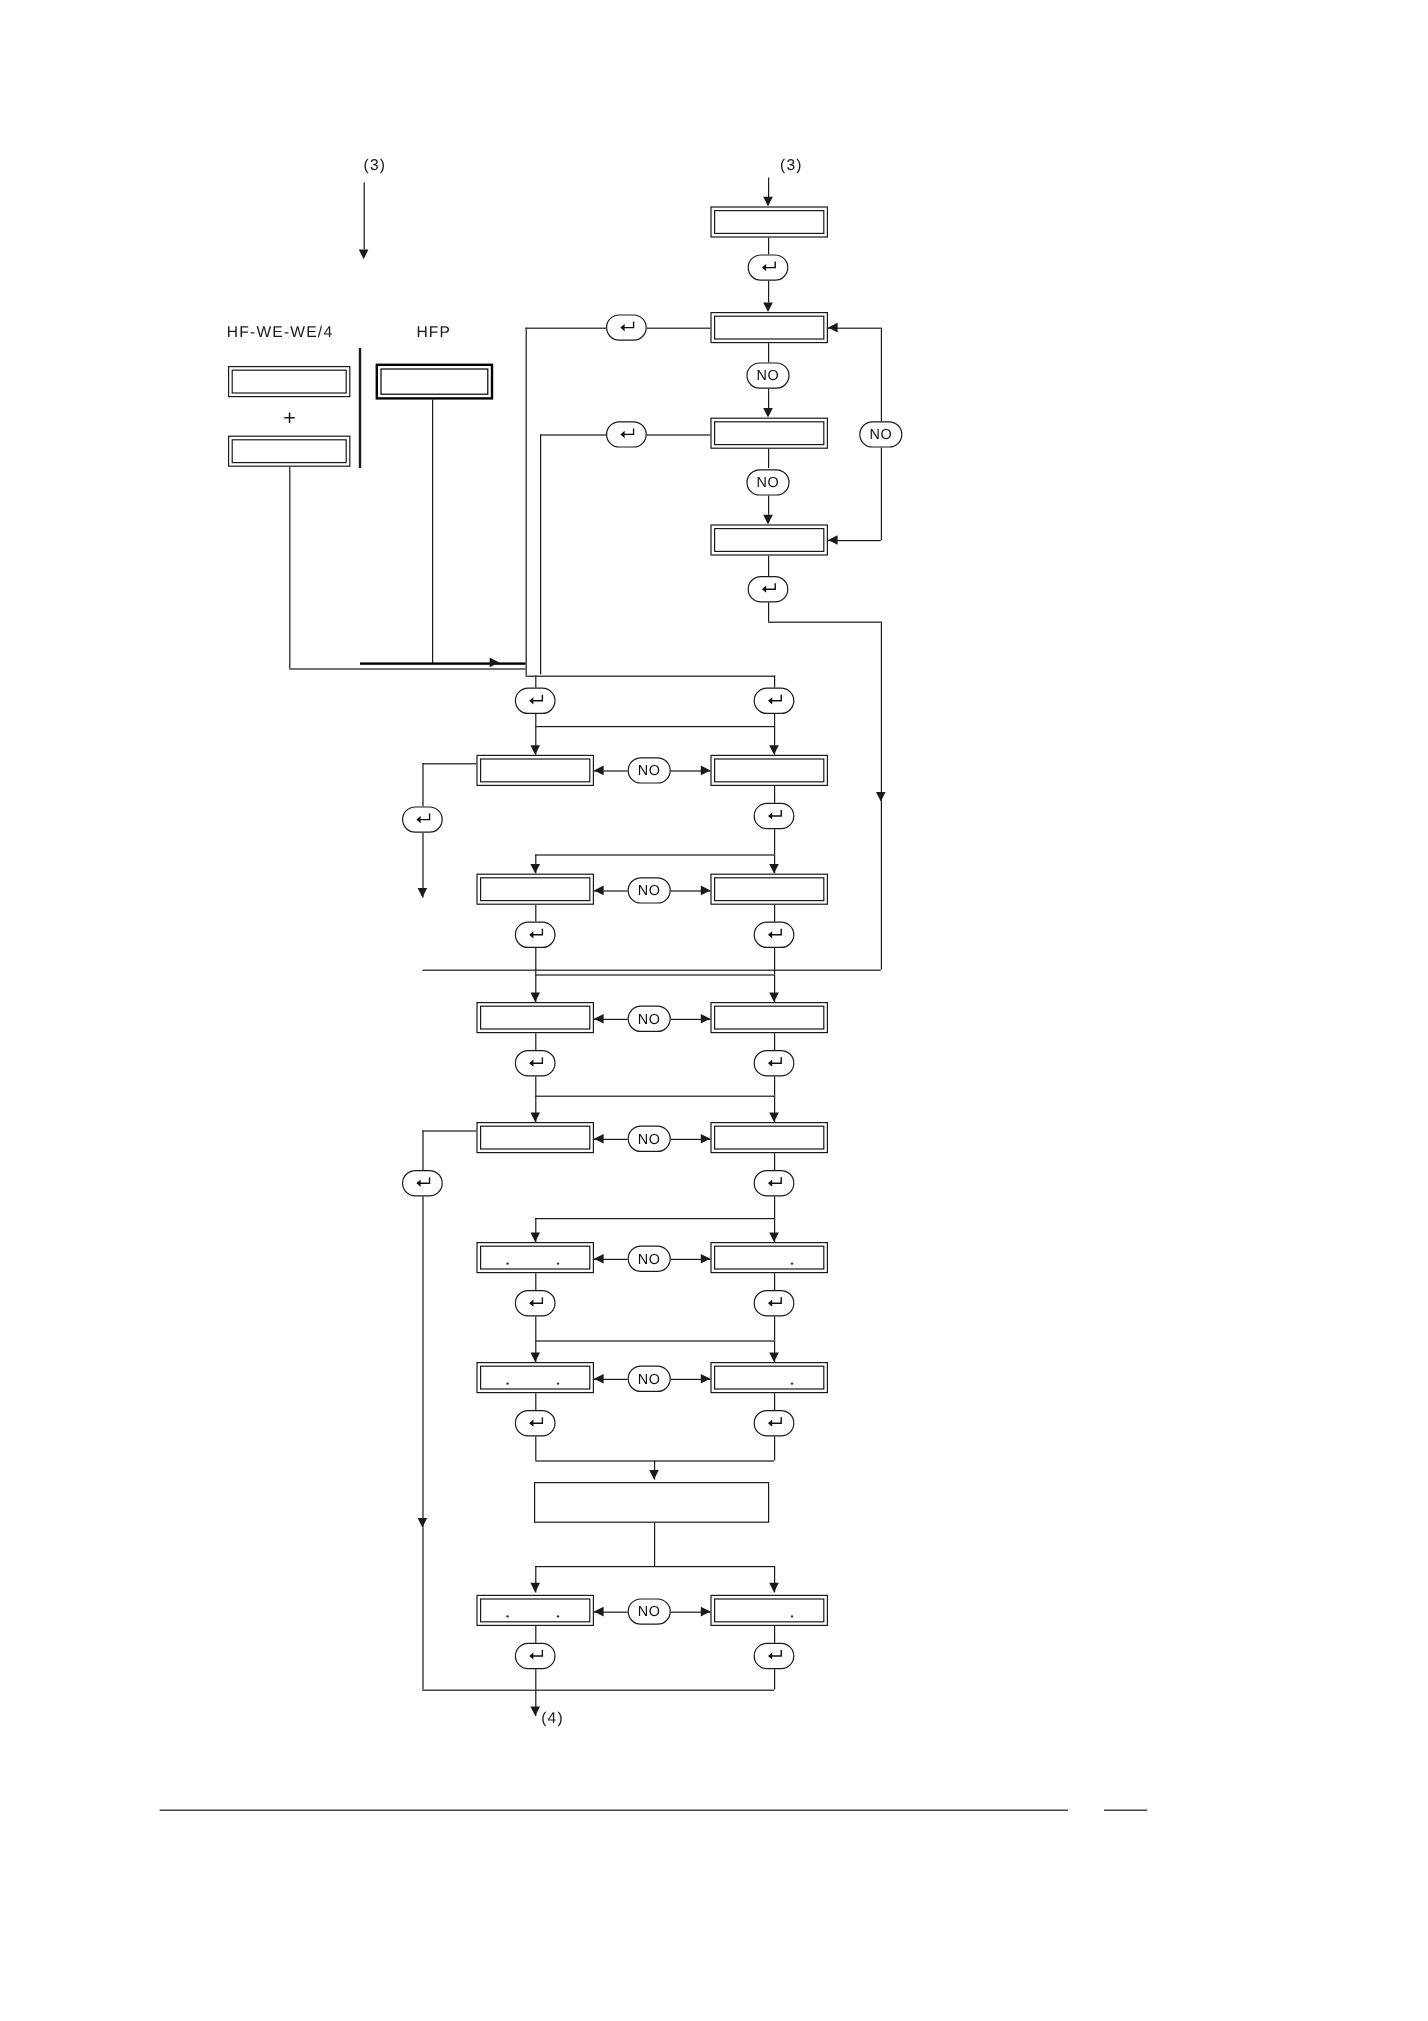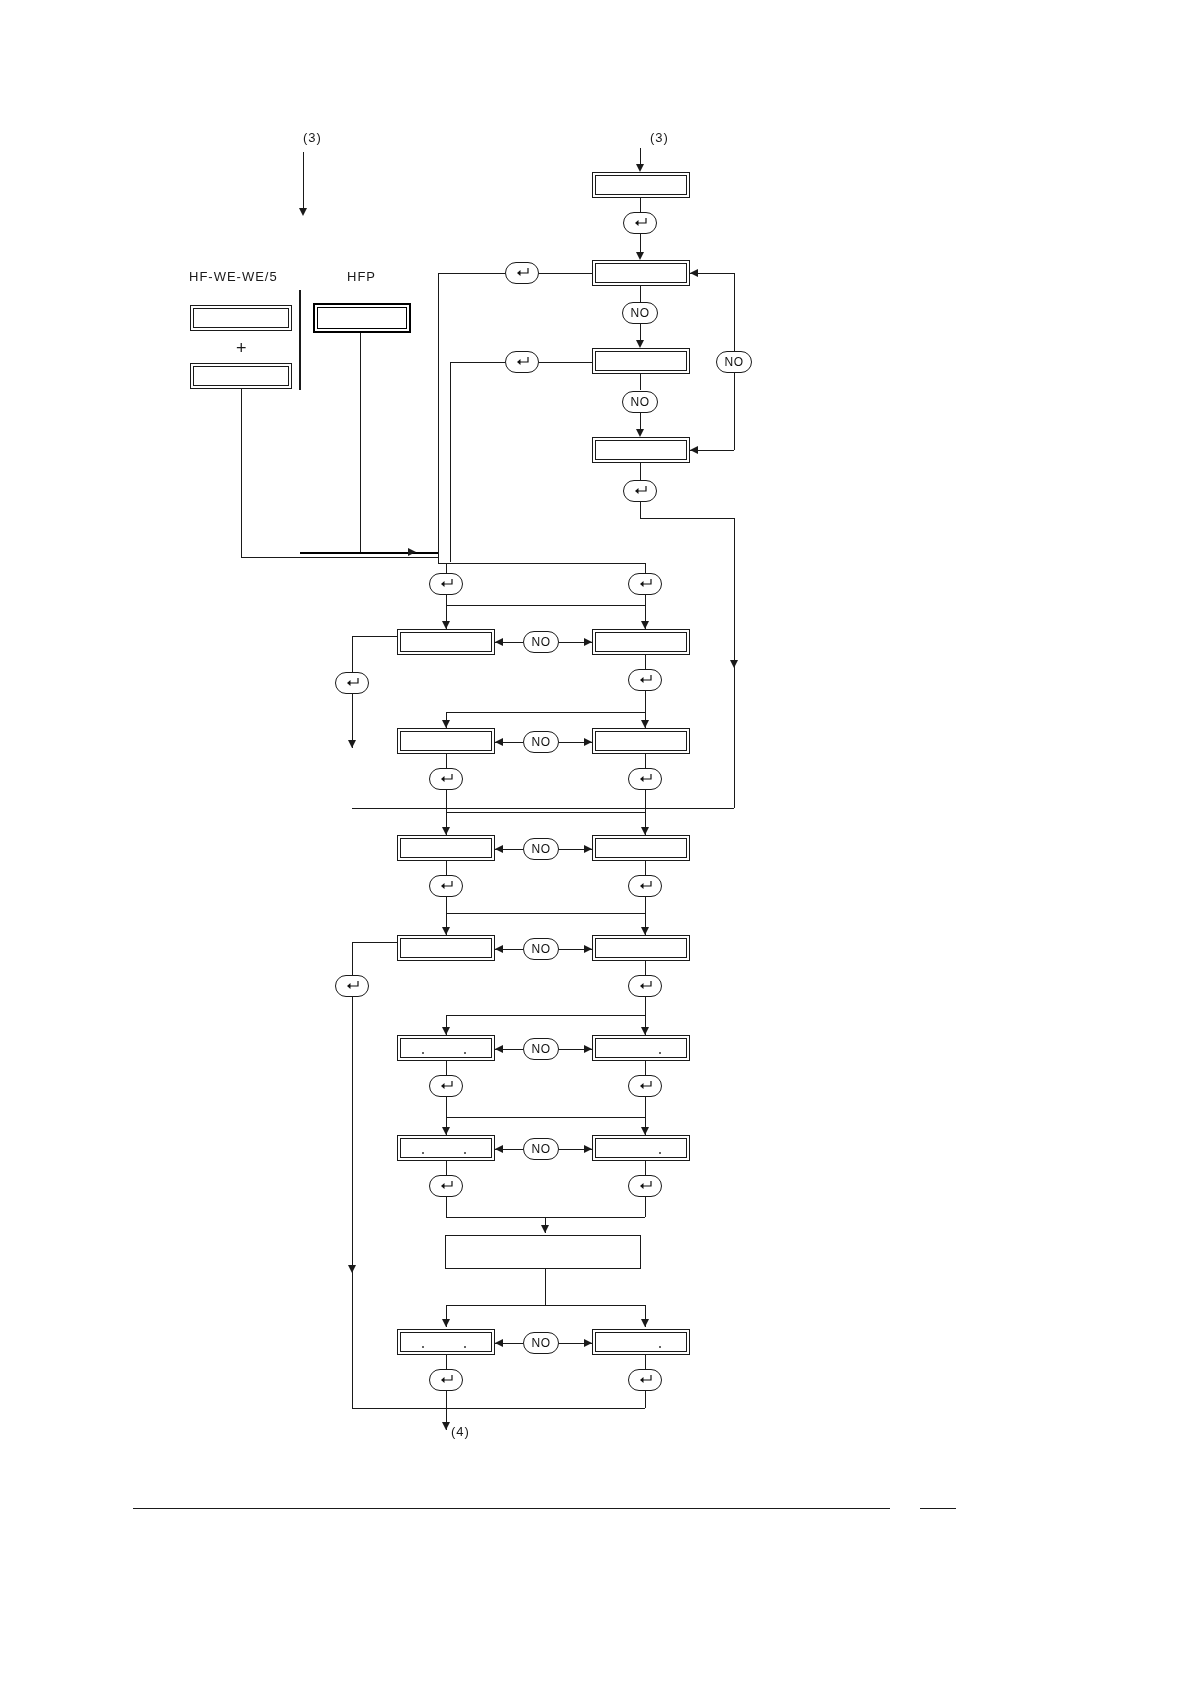--- a/index.html
+++ b/index.html
@@ -225,21 +225,21 @@
         <path d="M5.5 3 L2 6 L5.5 9 Z" fill="#111"></path>
       </svg>
   </div>
   <div class="ln v" style="left:640px; top:502px; height:16px;"></div>
   <div class="ln h" style="left:640px; top:518px; width:94px;"></div>
   <div class="ln v" style="left:734px; top:518px; height:142px;"></div>
   <div class="arr-d" style="left:730px; top:660px;"></div>
   <div class="ln v" style="left:734px; top:660px; height:148px;"></div>
   <div class="ln h" style="left:352px; top:808px; width:382px;"></div>
 
-  <div class="label" style="left:189px; top:269px;">HF-WE-WE/5</div>
+  <div class="label" style="left:189px; top:269px;">HF-WE-WE/4</div>
   <div class="node" style="left:190px; top:305px; width:102px; height:26px;">
       <div class="inner"></div>
     </div>
   <div class="plus" style="left:236px; top:338px;">+</div>
   <div class="node" style="left:190px; top:363px; width:102px; height:26px;">
       <div class="inner"></div>
     </div>
 
   <div class="vbar" style="left:299px; top:290px; height:100px;"></div>
 

